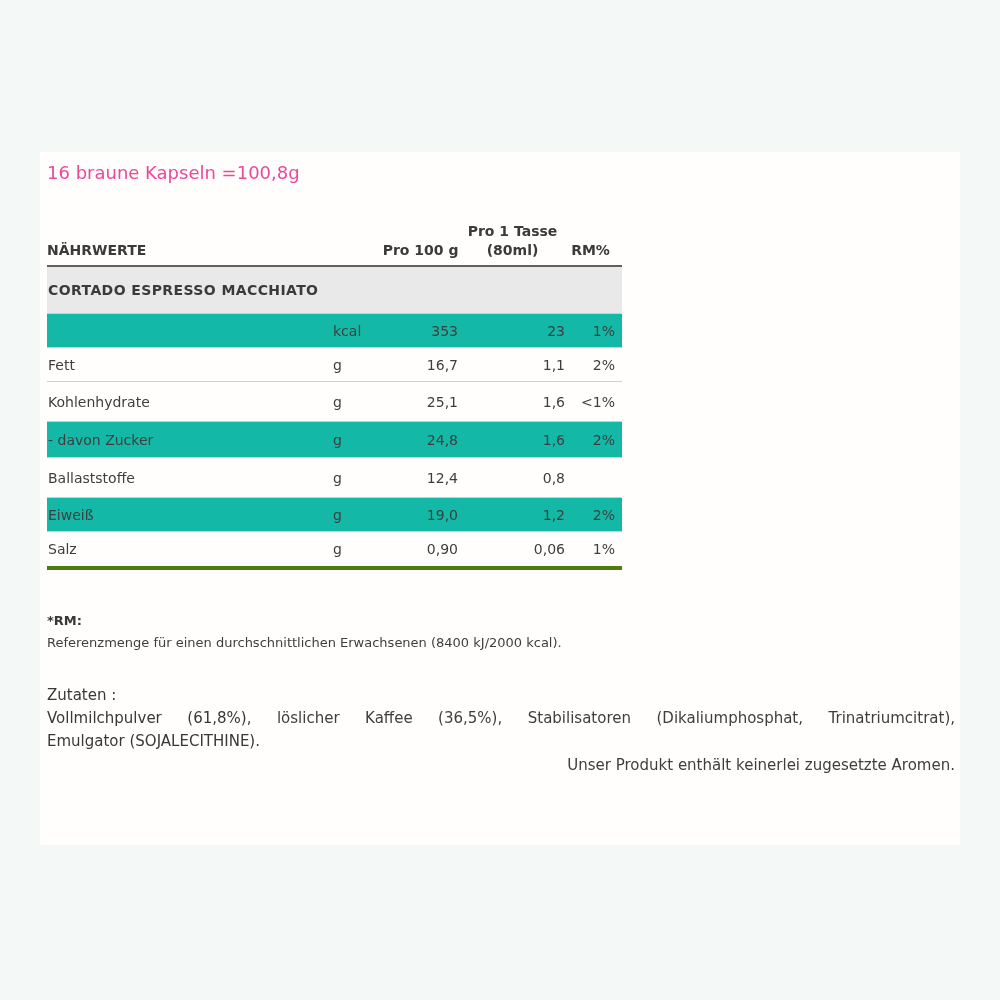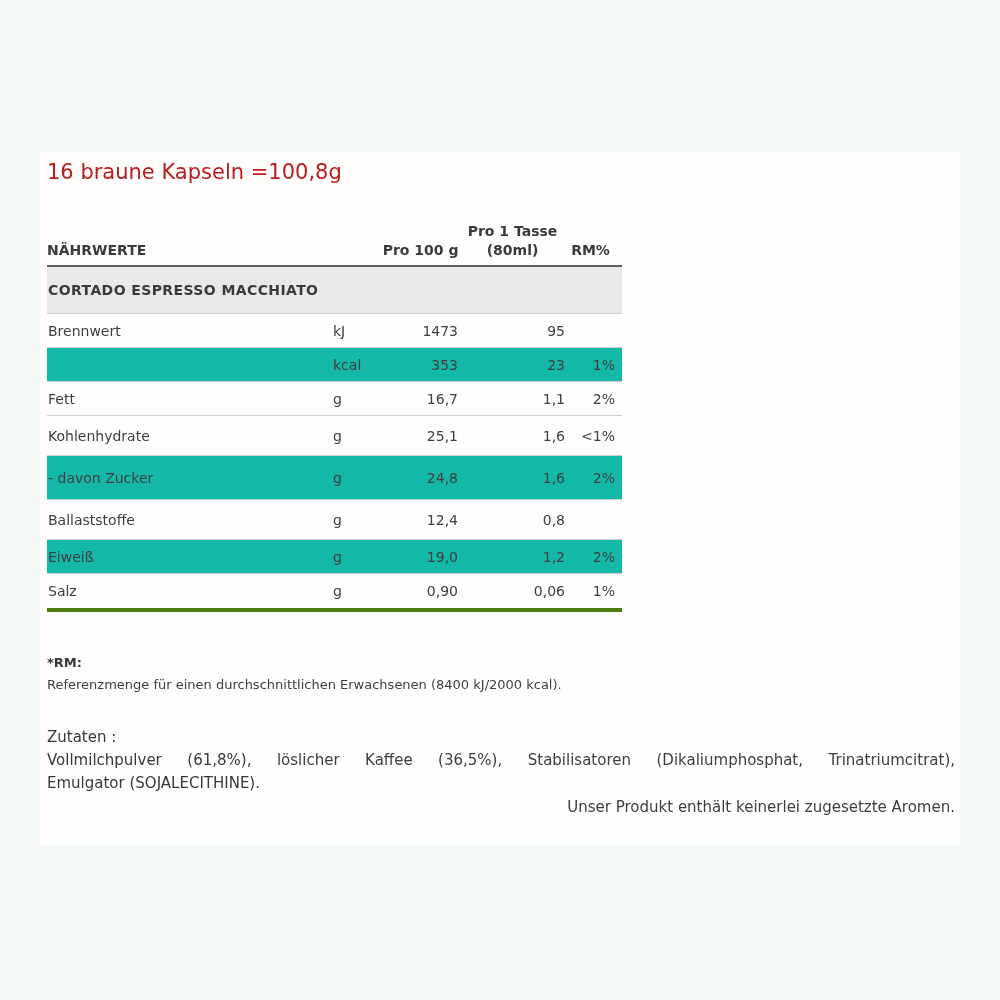--- a/index.html
+++ b/index.html
@@ -1,37 +1,37 @@
 <!DOCTYPE html>
 <html><head>
 <meta charset="utf-8">
 <style>
   html,body{margin:0;padding:0;}
   body{font-family:"DejaVu Sans","Liberation Sans",sans-serif;}
   .page{position:relative;width:1000px;height:1000px;background:#f4f9f8;overflow:hidden;}
   .panel{position:absolute;left:40px;top:152px;width:920px;min-height:693px;
          background:#fffefd;box-sizing:border-box;padding:11px 3px 14px 7px;}
-  .capsules{margin:0;font-size:21px;color:#b91c1c;line-height:19px;}
+  .capsules{margin:0;font-size:18px;color:#ec4899;line-height:19px;}
 
   table.nutrition{border-collapse:collapse;table-layout:fixed;width:575px;
                   margin-top:40px;font-size:14px;color:#3e3e3e;}
   col.c-label{width:285px;}
   col.c-unit{width:50px;}
   col.c-per100{width:77px;}
   col.c-tasse{width:107px;}
   col.c-rm{width:56px;}
   thead th{vertical-align:bottom;text-align:left;font-size:14px;color:#3a3a3a;
            padding:0 0 5px 0;border-bottom:2px solid #5f5f5f;line-height:19px;}
   th.num{text-align:center;}
   th.rm,td.rm{padding-right:7px;}
   tr.product td{background:#e9e9e9;font-weight:bold;letter-spacing:0.4px;
                 color:#3a3a3a;border-bottom:1px solid #cfcfcf;height:44px;}
   tbody tr.data{height:34px;border-bottom:1px solid #cfcfcf;}
   tbody tr.h40{height:40px;}
-  tbody tr.h44{height:44px;}
+  tbody tr.h44{height:36px;}
   tbody tr.h36{height:36px;}
   tbody tr.shade td{background:#14b8a6;}
   tbody tr.last{border-bottom:4px solid #4d7c0f;}
   td{vertical-align:middle;}
   td.num{text-align:right;}
 
   .rm-note{margin-top:40px;font-size:13px;color:#3e3e3e;line-height:22px;width:910px;}
   .rm-note .note-title{font-weight:bold;color:#383838;}
   .ingredients{margin-top:30px;font-size:15px;color:#3e3e3e;line-height:23px;width:908px;}
   .ingredients .bold{font-weight:normal;color:#383838;}
@@ -58,27 +58,20 @@
         <tr>
           <th colspan="2">NÄHRWERTE</th>
           <th class="num">Pro 100 g</th>
           <th class="num"><span>Pro 1 Tasse</span><br><span>(80ml)</span></th>
           <th class="num rm">RM%</th>
         </tr>
       </thead>
       <tbody>
         <tr class="product">
           <td colspan="5">CORTADO ESPRESSO MACCHIATO</td>
-        </tr>
-        <tr class="data">
-          <td>Brennwert</td>
-          <td>kJ</td>
-          <td class="num">1473</td>
-          <td class="num">95</td>
-          <td class="num rm"></td>
         </tr>
         <tr class="data shade">
           <td></td>
           <td>kcal</td>
           <td class="num">353</td>
           <td class="num">23</td>
           <td class="num rm">1%</td>
         </tr>
         <tr class="data">
           <td>Fett</td>

